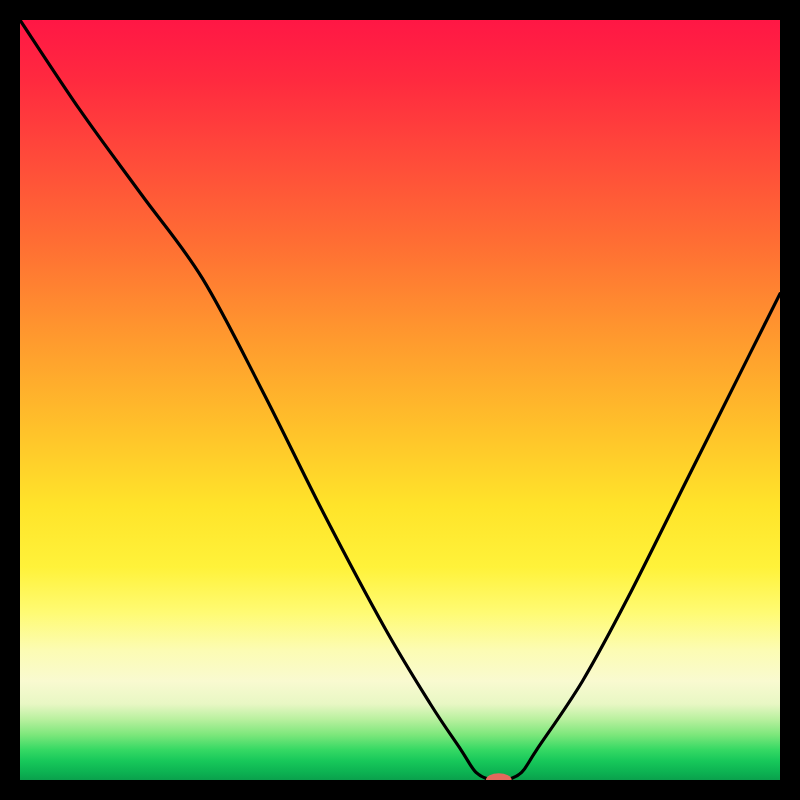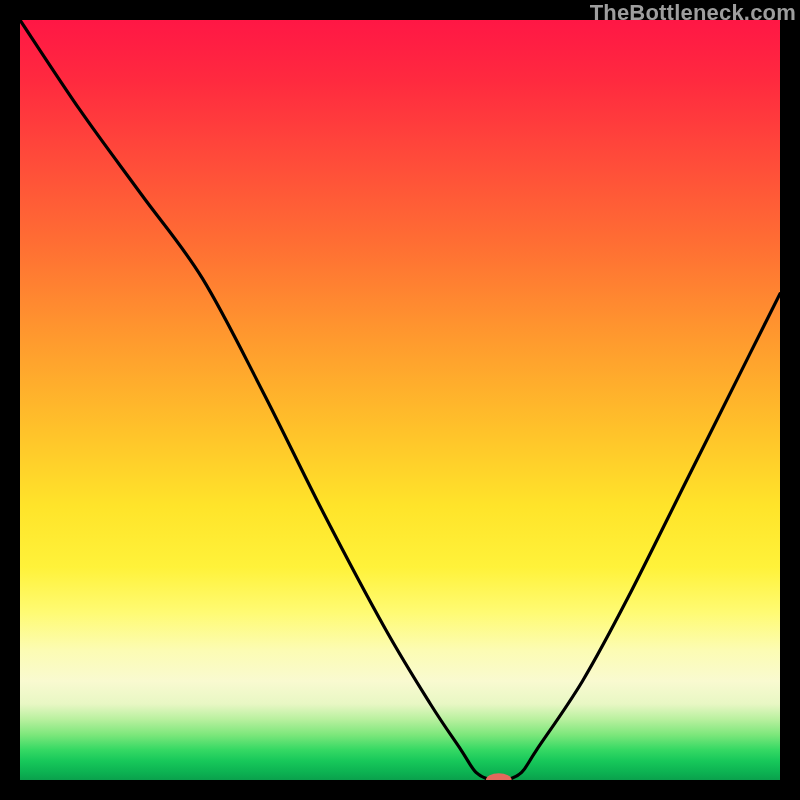--- a/index.html
+++ b/index.html
@@ -86,14 +86,13 @@
 
   <div class="plot">
     <div class="gradient"></div>
 
     <svg class="curve-svg" viewBox="0 0 760 760" preserveAspectRatio="none">
       <path id="bn-curve" class="curve-path" d="M 0.00 0.00 C 10.13 15.20, 40.53 62.07, 60.80 91.20 C 81.07 120.33, 101.33 146.93, 121.60 174.80 C 141.87 202.67, 162.13 225.47, 182.40 258.40 C 202.67 291.33, 222.93 333.13, 243.20 372.40 C 263.47 411.67, 283.73 454.73, 304.00 494.00 C 324.27 533.27, 347.07 576.33, 364.80 608.00 C 382.53 639.67, 397.73 663.73, 410.40 684.00 C 423.07 704.27, 433.20 718.20, 440.80 729.60 C 448.40 741.00, 450.93 747.33, 456.00 752.40 C 461.07 757.47, 466.13 758.73, 471.20 760.00 C 476.27 761.27, 481.33 761.27, 486.40 760.00 C 491.47 758.73, 496.53 757.47, 501.60 752.40 C 506.67 747.33, 506.67 744.80, 516.80 729.60 C 526.93 714.40, 547.20 686.53, 562.40 661.20 C 577.60 635.87, 590.27 611.80, 608.00 577.60 C 625.73 543.40, 648.53 496.53, 668.80 456.00 C 689.07 415.47, 714.40 364.80, 729.60 334.40 C 744.80 304.00, 754.93 283.73, 760.00 273.60"></path>
       <ellipse id="bn-marker" class="marker" cx="478.80" cy="760.00" rx="12.92" ry="6.84"></ellipse>
     </svg>
   </div>
 
-  <div class="watermark">TheBottleneck.com</div>
 </div>
 
 </body></html>

